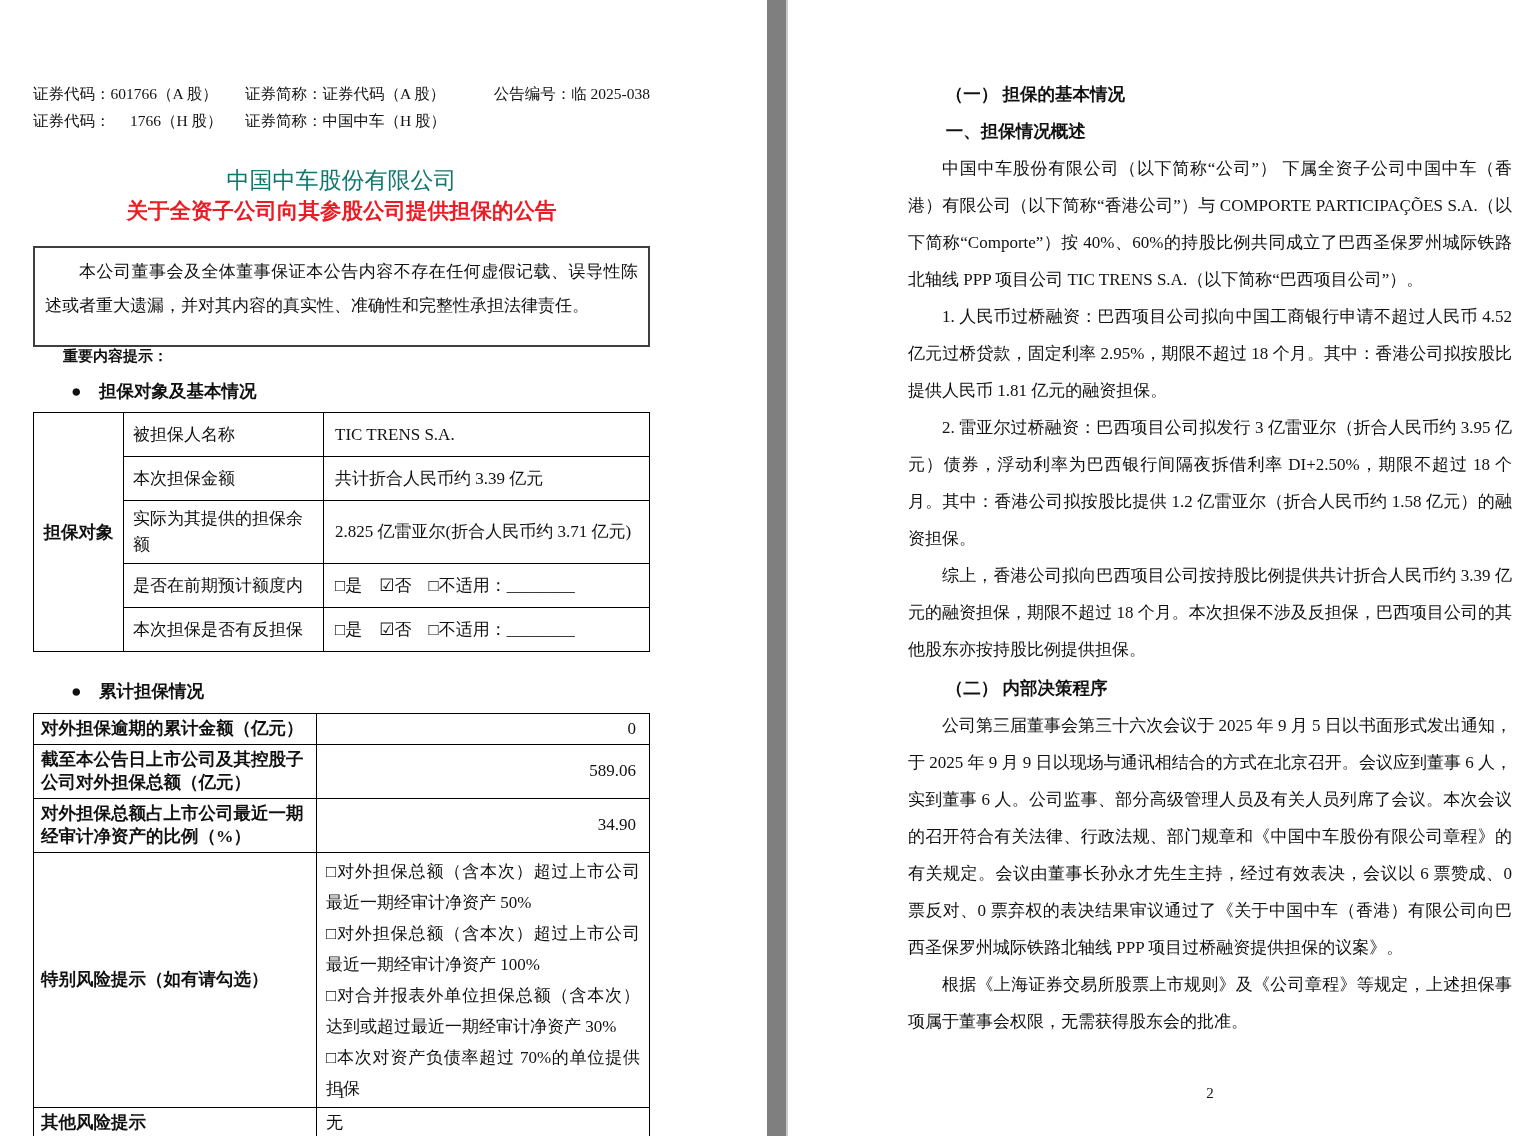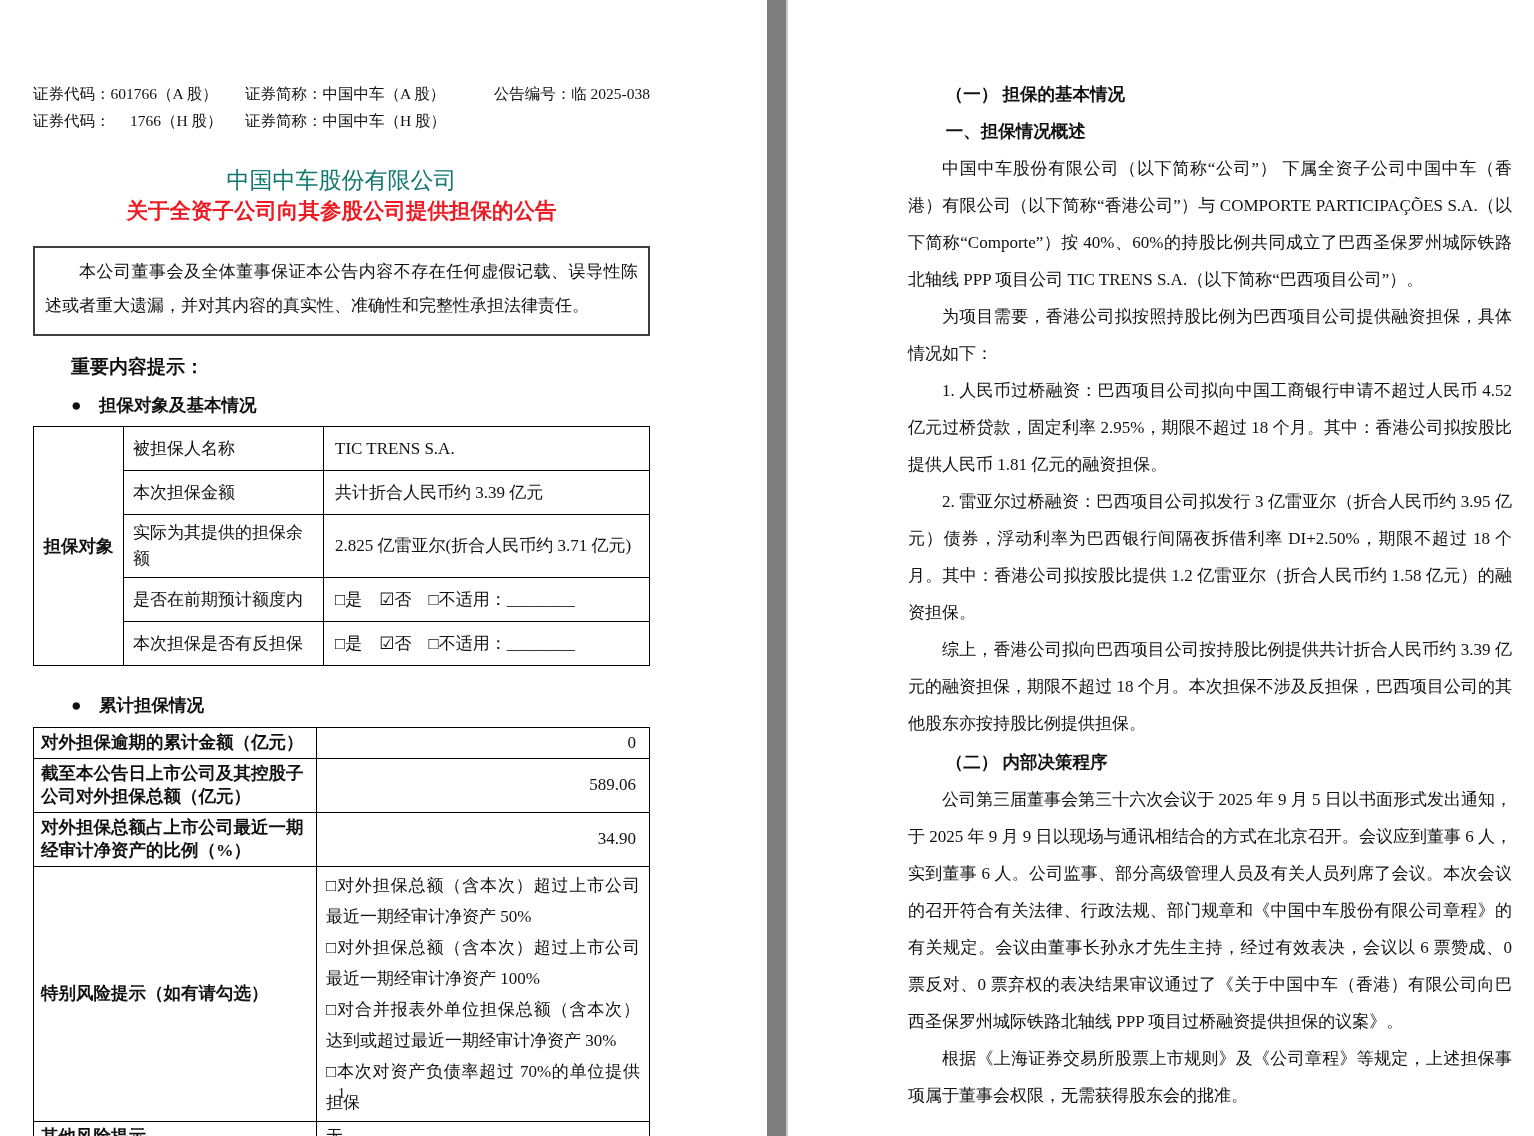--- a/index.html
+++ b/index.html
@@ -29,25 +29,25 @@
     color:#0f766e; font-weight:normal; font-size:23px; line-height:32px;
     font-family:"Liberation Sans","DejaVu Sans",sans-serif;
   }
   .doc-subtitle {
     text-align:center;
     color:#ed1c24; font-weight:bold; font-size:21.5px; line-height:30px;
     font-family:"Liberation Sans","DejaVu Sans",sans-serif;
   }
   .decl-box {
     margin-top:20px; border:2px solid #3f3f3f;
-    padding:7px 10px 11px 10px;
+    padding:7px 10px 22px 10px;
     font-size:17px; line-height:34px; text-align:justify;
   }
   .decl-box p { text-indent:2em; }
-  .imp-note { margin-top:18px; font-weight:bold; font-size:19px; text-indent:2em; }
+  .imp-note { font-weight:bold; font-size:15px; text-indent:2em; }
   .bullet-line { margin-top:13px; font-weight:bold; font-size:17.5px; padding-left:38px; }
   .bullet-line .dot { display:inline-block; width:28px; }
   .bullet-line.second { margin-top:27px; }
 
   table { border-collapse:collapse; width:100%; }
   td { border:1.5px solid #000; font-size:17px; vertical-align:middle; }
 
   .t1 { margin-top:9px; }
   .t1 .grp { width:90px; text-align:center; font-weight:bold; font-size:17.5px; }
   .t1 .lbl { width:200px; padding:5px 9px; line-height:26px; height:44px; }
@@ -68,21 +68,21 @@
   .p2-body .h.gap { margin-top:2px; }
 </style>
 </head>
 <body>
 
 <div class="page page-1">
 
   <div class="hdr">
     <div class="hdr-row">
       <span>证券代码：601766（A 股）</span>
-      <span>证券简称：中国中车（A 股）</span>
+      <span>证券简称：证券代码（A 股）</span>
       <span>公告编号：临 2025-038</span>
     </div>
     <div class="hdr-row">
       <span>证券代码：　 1766（H 股）</span>
       <span>证券简称：中国中车（H 股）</span>
       <span></span>
     </div>
   </div>
 
   <div class="doc-title">中国中车股份有限公司</div>
@@ -157,21 +157,20 @@
   <div class="pgnum">1</div>
 </div>
 
 <div class="divider"></div>
 
 <div class="page page-2">
   <div class="p2-body">
     <div class="h">（一） 担保的基本情况</div>
     <div class="h">一、担保情况概述</div>
     <p class="para">中国中车股份有限公司（以下简称“公司”） 下属全资子公司中国中车（香港）有限公司（以下简称“香港公司”）与 COMPORTE PARTICIPAÇÕES S.A.（以下简称“Comporte”）按 40%、60%的持股比例共同成立了巴西圣保罗州城际铁路北轴线 PPP 项目公司 TIC TRENS S.A.（以下简称“巴西项目公司”）。</p>
-    <p class="para">为项目需要，香港公司拟按照持股比例为巴西项目公司提供融资担保，具体情况如下：</p>
     <p class="para">1. 人民币过桥融资：巴西项目公司拟向中国工商银行申请不超过人民币 4.52 亿元过桥贷款，固定利率 2.95%，期限不超过 18 个月。其中：香港公司拟按股比提供人民币 1.81 亿元的融资担保。</p>
     <p class="para">2. 雷亚尔过桥融资：巴西项目公司拟发行 3 亿雷亚尔（折合人民币约 3.95 亿元）债券，浮动利率为巴西银行间隔夜拆借利率 DI+2.50%，期限不超过 18 个月。其中：香港公司拟按股比提供 1.2 亿雷亚尔（折合人民币约 1.58 亿元）的融资担保。</p>
     <p class="para">综上，香港公司拟向巴西项目公司按持股比例提供共计折合人民币约 3.39 亿元的融资担保，期限不超过 18 个月。本次担保不涉及反担保，巴西项目公司的其他股东亦按持股比例提供担保。</p>
     <div class="h gap">（二） 内部决策程序</div>
     <p class="para">公司第三届董事会第三十六次会议于 2025 年 9 月 5 日以书面形式发出通知，于 2025 年 9 月 9 日以现场与通讯相结合的方式在北京召开。会议应到董事 6 人，实到董事 6 人。公司监事、部分高级管理人员及有关人员列席了会议。本次会议的召开符合有关法律、行政法规、部门规章和《中国中车股份有限公司章程》的有关规定。会议由董事长孙永才先生主持，经过有效表决，会议以 6 票赞成、0 票反对、0 票弃权的表决结果审议通过了《关于中国中车（香港）有限公司向巴西圣保罗州城际铁路北轴线 PPP 项目过桥融资提供担保的议案》。</p>
     <p class="para">根据《上海证券交易所股票上市规则》及《公司章程》等规定，上述担保事项属于董事会权限，无需获得股东会的批准。</p>
   </div>
   <div class="pgnum">2</div>
 </div>
 

